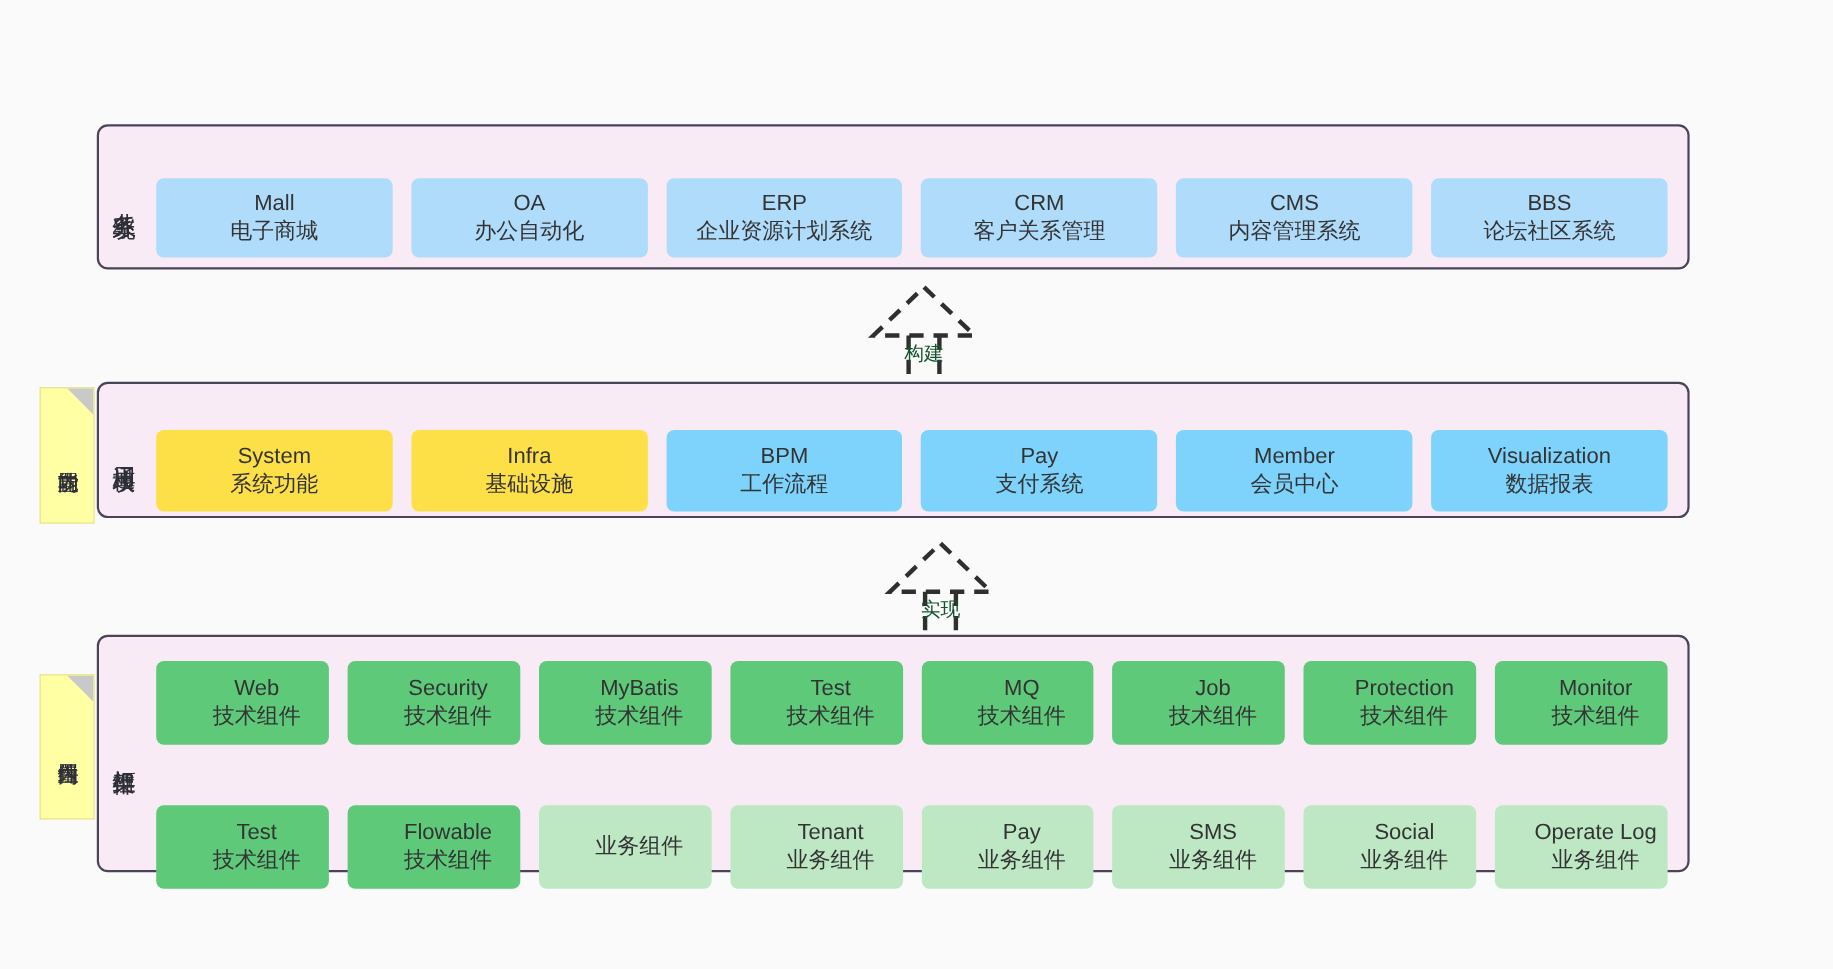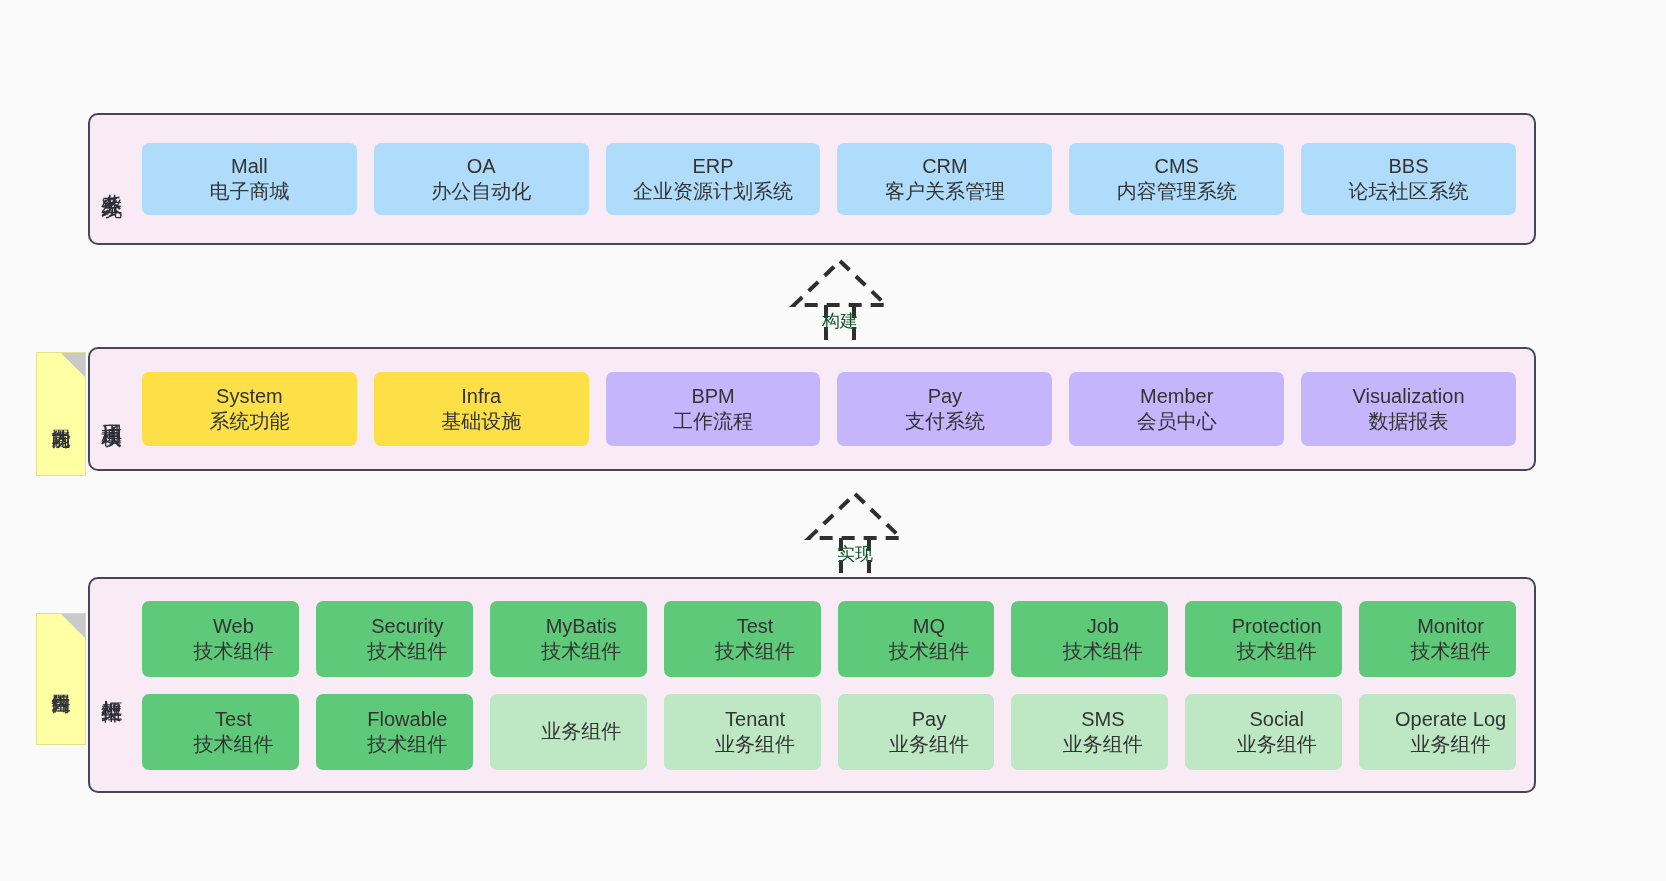--- a/index.html
+++ b/index.html
@@ -52,41 +52,42 @@
     flex-direction: column;
     justify-content: center;
     gap: 17px;
     padding: 0 18px 0 8px;
     box-sizing: border-box;
   }
   .row {
     display: flex;
     gap: 17px;
     justify-content: space-between;
+    margin-top: 38px;
   }
 
   
   .box {
     flex: 1 1 0;
     border-radius: 7px;
     display: flex;
     flex-direction: column;
     align-items: center;
     justify-content: center;
     text-align: center;
     line-height: 1.25;
     box-sizing: border-box;
     padding: 4px 6px;
   }
   .box .t1 { font-size: 20px; }
   .box .t2 { font-size: 20px; }
 
   .box.blue       { background: #b0dcfb; }
   .box.red        { background: #fde047; }
-  .box.pink       { background: #c4b5fd; }
+  .box.pink       { background: #7dd3fc; }
   .box.green      { background: #5fc97a; }
   .box.lightgreen { background: #bee8c4; }
 
   #layer-business { left: 88px; top: 113px; width: 1448px; height: 132px; }
   #layer-business .box { height: 72px; }
 
   #layer-modules  { left: 88px; top: 347px; width: 1448px; height: 124px; }
   #layer-modules .box { height: 74px; }
 
   #layer-framework{ left: 88px; top: 577px; width: 1448px; height: 216px; }

